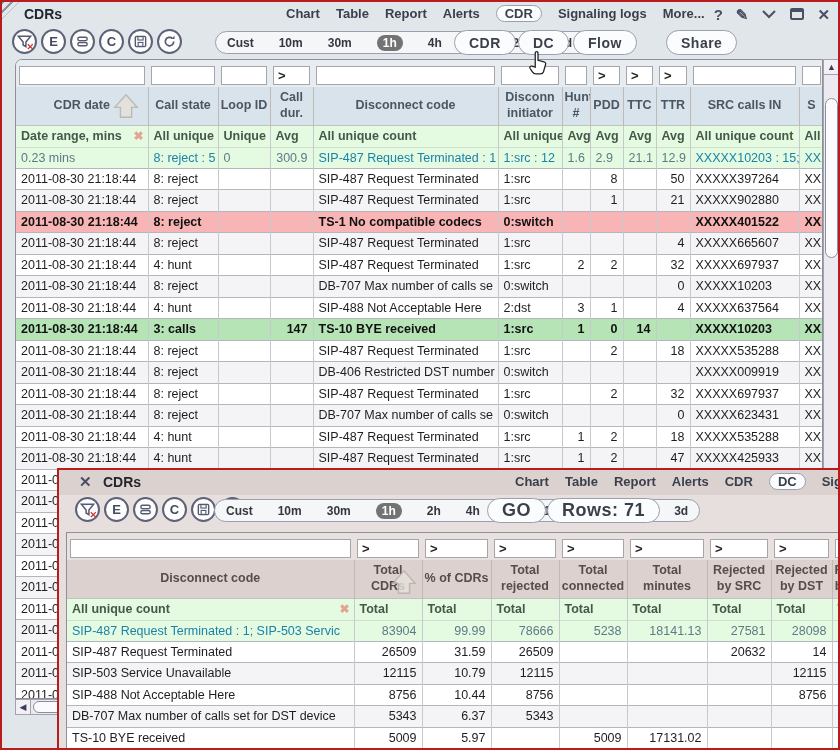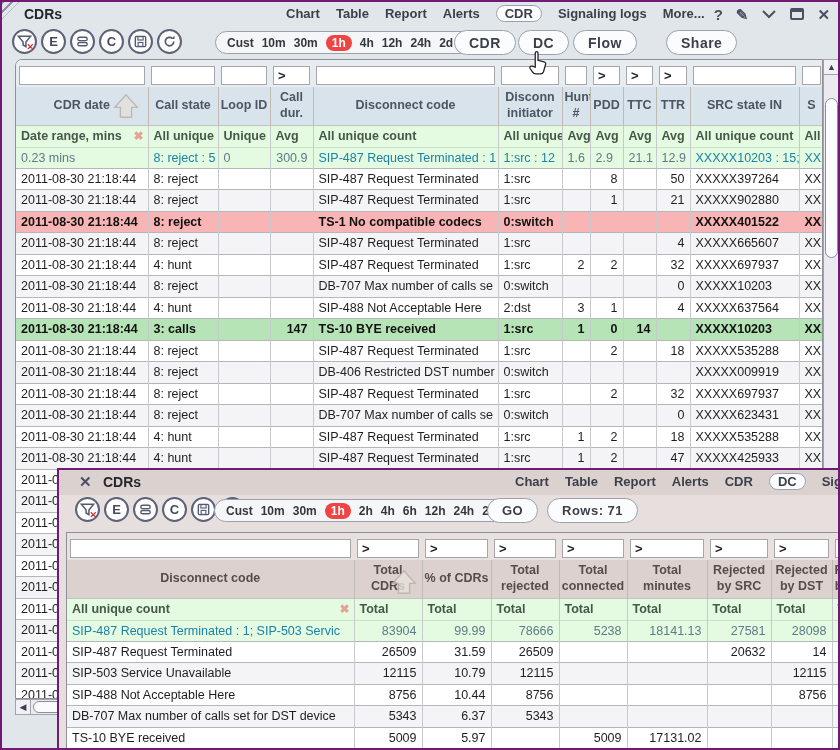--- a/index.html
+++ b/index.html
@@ -1,19 +1,19 @@
 <!DOCTYPE html>
 <html><head>
 <meta charset="utf-8">
 <style>
   * { box-sizing: border-box; margin: 0; padding: 0; }
   html,body { width:840px; height:750px; overflow:hidden; }
   body { font-family:"Liberation Sans", sans-serif; background:#c9ced4; position:relative; }
 
-  .window { position:absolute; border:2px solid #701a75; background:#e1e6ea; overflow:hidden; }
+  .window { position:absolute; border:2px solid #b91c1c; background:#e1e6ea; overflow:hidden; }
   #main-window { left:0; top:0; width:840px; height:750px; }
   #sub-window  { left:57px; top:468px; width:783px; height:282px; background:#e6dfdd; }
   #sub-window .titlebar { background:#dbd1cf; }
   #sub-window .toolbar  { background:#e6dfdd; }
 
   .grip { position:absolute; left:0; top:0; width:17px; height:17px;
           background:repeating-linear-gradient(135deg,#8d93a5 0 2px,transparent 2px 6px);
           clip-path:polygon(0 0,100% 0,0 100%); }
 
   .titlebar { position:relative; height:25px; }
@@ -33,30 +33,30 @@
 
   .toolbar { position:absolute; left:0; right:0; top:25px; height:31px; }
   .iconrow { position:absolute; left:10px; top:2px; display:flex; gap:4px; }
   #sub-window .iconrow { left:16px; }
   .cbtn { width:25px; height:25px; border:2px solid #5d6278; border-radius:50%; background:#fdfdfe;
           display:flex; align-items:center; justify-content:center; position:relative;
           font-weight:bold; font-size:13px; color:#454a60; }
   .cbtn .redx { position:absolute; right:1px; bottom:0; font-size:9px; color:#cc3333; font-weight:bold; }
 
   .timepill { position:absolute; top:4px; height:23px; border:1px solid #9aa0ae; border-radius:12px;
-              background:#f4f6f8; display:flex; align-items:center; gap:8px; padding:0 11px; white-space:nowrap; }
+              background:#f4f6f8; display:flex; align-items:center; gap:25px; padding:0 11px; white-space:nowrap; }
   #main-window .timepill { left:213px; }
   #sub-window  .timepill { left:155px; }
   .titem { font-size:12px; font-weight:bold; color:#33373f; }
-  .titem.sel { background:#ef4444; color:#fff; border-radius:10px; padding:1px 6px;text-align:right; }
+  .titem.sel { background:#737373; color:#fff; border-radius:10px; padding:1px 6px;text-align:right; }
 
   .pill { position:absolute; top:3px; height:25px; border:1px solid #9aa0ae; border-radius:13px;
           background:#fbfcfd; font-size:14px; font-weight:bold; color:#3a3f4a;
           display:flex; align-items:center; justify-content:center; letter-spacing:.5px; padding:0 14px; }
-  .pill.small { font-size:13px; }
+  .pill.small { font-size:18px; }
 
   .tablewrap { position:absolute; background:#fff; border:1px solid #8d9097; overflow:hidden; }
   #main-window .tablewrap { left:13px; top:57px; width:808px; height:640px; border-top-left-radius:7px; }
   #sub-window  .tablewrap { left:7px; top:62px; width:774px; height:218px; }
 
   table { border-collapse:collapse; table-layout:fixed; }
   #main-table { width:808px; }
   #sub-table  { width:785px; }
   td { white-space:nowrap; overflow:hidden; font-size:12.5px; color:#1e1e1e;
        border-right:1px solid #c6cacd; padding:0 0 0 5px; }
@@ -246,21 +246,21 @@
                 </svg></span><span>CDR date</span></td>
             <td><span>Call state</span></td>
             <td><span>Loop ID</span></td>
             <td><span>Call dur.</span></td>
             <td><span>Disconnect code</span></td>
             <td><span>Disconn initiator</span></td>
             <td><span>Hunt #</span></td>
             <td><span>PDD</span></td>
             <td><span>TTC</span></td>
             <td><span>TTR</span></td>
-            <td><span>SRC state IN</span></td>
+            <td><span>SRC calls IN</span></td>
             <td><span>S</span></td>
           </tr>
           <tr class="sumlabel-row">
             <td><span class="xicon">✖</span><span>Date range, mins</span></td>
             <td><span>All unique</span></td>
             <td><span>Unique</span></td>
             <td><span>Avg</span></td>
             <td><span>All unique count</span></td>
             <td><span>All unique</span></td>
             <td><span>Avg</span></td>

